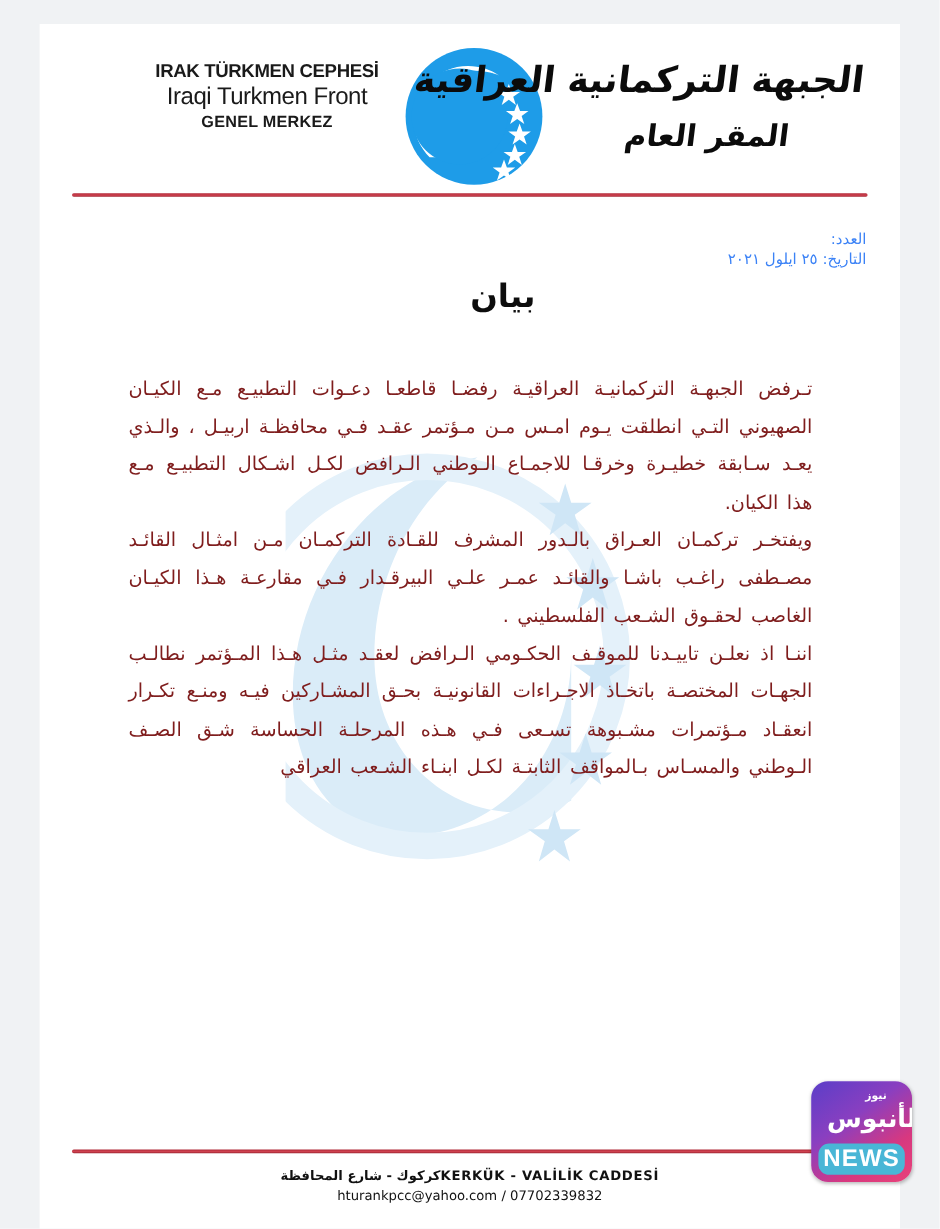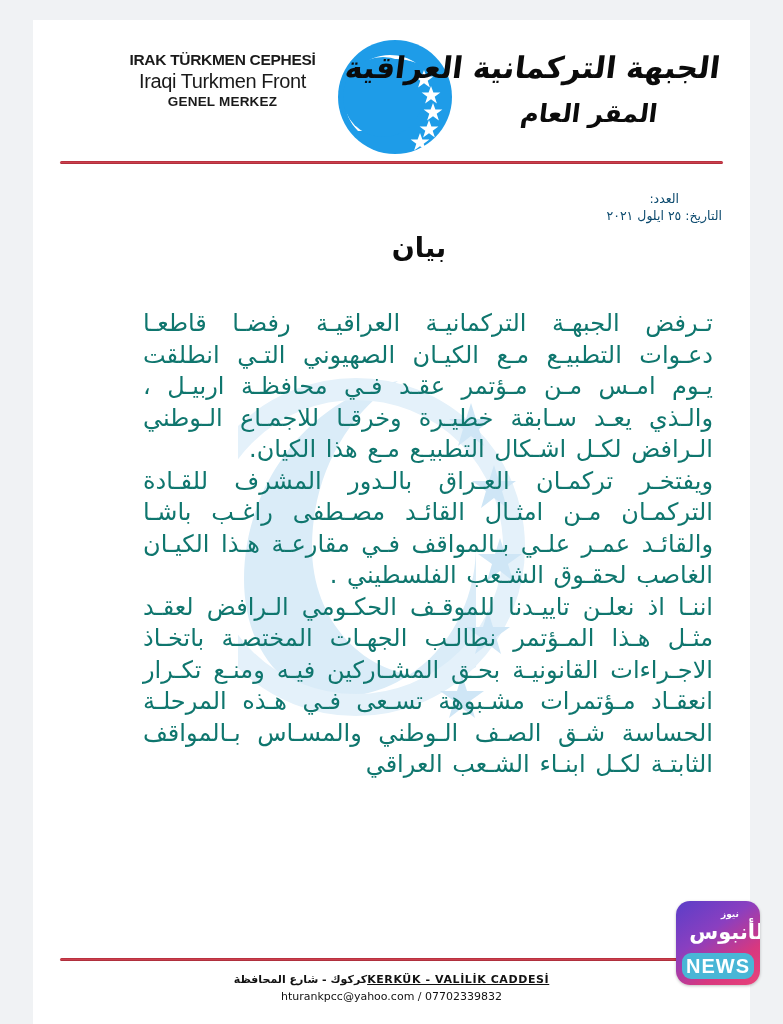--- a/index.html
+++ b/index.html
@@ -123,26 +123,26 @@
   }
   .rule-top { top: 141px; }
   .rule-bottom { top: 938px; }
 
   
   .meta {
     position: absolute;
     z-index: 2;
     top: 170px;
     right: 28px;
-    text-align: center;
+    text-align: right;
     direction: rtl;
     font-family: "DejaVu Sans", sans-serif;
     font-size: 12.5px;
     line-height: 17px;
-    color: #0c4a6e;
+    color: #3b82f6;
   }
 
   
   .doc-title {
     position: absolute;
     z-index: 2;
     top: 212px;
     left: 0;
     width: 772px;
     text-align: center;
@@ -155,25 +155,24 @@
   
   .body-copy {
     position: absolute;
     z-index: 2;
     top: 288px;
     left: 74px;
     width: 570px;
     direction: rtl;
     text-align: justify;
     font-family: "DejaVu Sans", "Liberation Sans", sans-serif;
-    font-size: 24px;
+    font-size: 16px;
     line-height: 31.5px;
-    color: #0f766e;
+    color: #7f1d1d;
     word-spacing: 2px;
-    margin-left: 36px;
   }
   .body-copy p {
     margin: 0;
   }
 
   
   .signature {
     position: absolute;
     z-index: 2;
     top: 798px;
@@ -208,21 +207,20 @@
     direction: rtl;
     font-family: "DejaVu Sans", sans-serif;
     font-size: 11px;
     font-weight: 700;
     letter-spacing: 0.6px;
     line-height: 16px;
   }
   .foot-1 .latin {
     direction: ltr;
     unicode-bidi: embed;
-    text-decoration: underline;
   }
   .foot-2 {
     direction: ltr;
     font-family: "DejaVu Sans", sans-serif;
     font-size: 11px;
     line-height: 17px;
   }
 
   
   .news-badge {
@@ -333,21 +331,21 @@
     <div>
       <span>التاريخ:</span>
       <span>٢٥ ايلول ٢٠٢١</span>
     </div>
   </div>
 
   <div class="doc-title">بيان</div>
 
   <div class="body-copy">
     <p>تـرفض الجبهـة التركمانيـة العراقيـة رفضـا قاطعـا دعـوات التطبيـع مـع الكيـان الصهيوني التـي انطلقت يـوم امـس مـن مـؤتمر عقـد فـي محافظـة اربيـل ، والـذي يعـد سـابقة خطيـرة وخرقـا للاجمـاع الـوطني الـرافض لكـل اشـكال التطبيـع مـع هذا الكيان.</p>
-    <p>ويفتخـر تركمـان العـراق بالـدور المشرف للقـادة التركمـان مـن امثـال القائـد مصـطفى راغـب باشـا والقائـد عمـر علـي بـالمواقف فـي مقارعـة هـذا الكيـان الغاصب لحقـوق الشـعب الفلسطيني .</p>
+    <p>ويفتخـر تركمـان العـراق بالـدور المشرف للقـادة التركمـان مـن امثـال القائـد مصـطفى راغـب باشـا والقائـد عمـر علـي البيرقـدار فـي مقارعـة هـذا الكيـان الغاصب لحقـوق الشـعب الفلسطيني .</p>
     <p>اننـا اذ نعلـن تاييـدنا للموقـف الحكـومي الـرافض لعقـد مثـل هـذا المـؤتمر نطالـب الجهـات المختصـة باتخـاذ الاجـراءات القانونيـة بحـق المشـاركين فيـه ومنـع تكـرار انعقـاد مـؤتمرات مشـبوهة تسـعى فـي هـذه المرحلـة الحساسة شـق الصـف الـوطني والمسـاس بـالمواقف الثابتـة لكـل ابنـاء الشـعب العراقي</p>
   </div>
 
 
   <div class="rule rule-bottom"></div>
 
   <div class="footer">
     <div class="foot-1">
       <span class="latin">KERKÜK - VALİLİK CADDESİ</span><span>كركوك - شارع المحافظة</span>
     </div>

